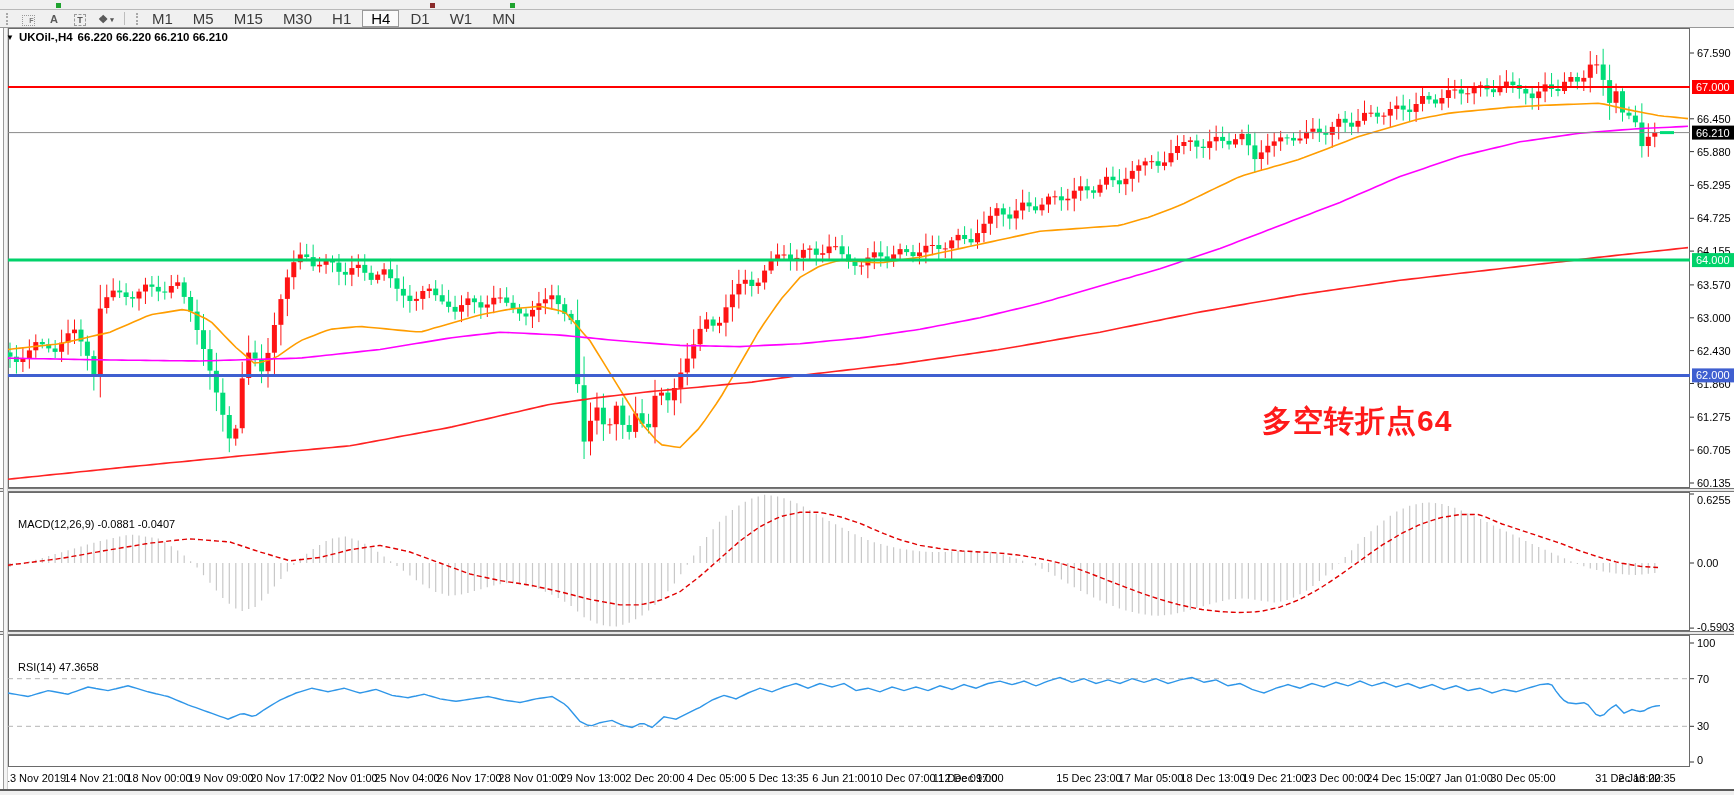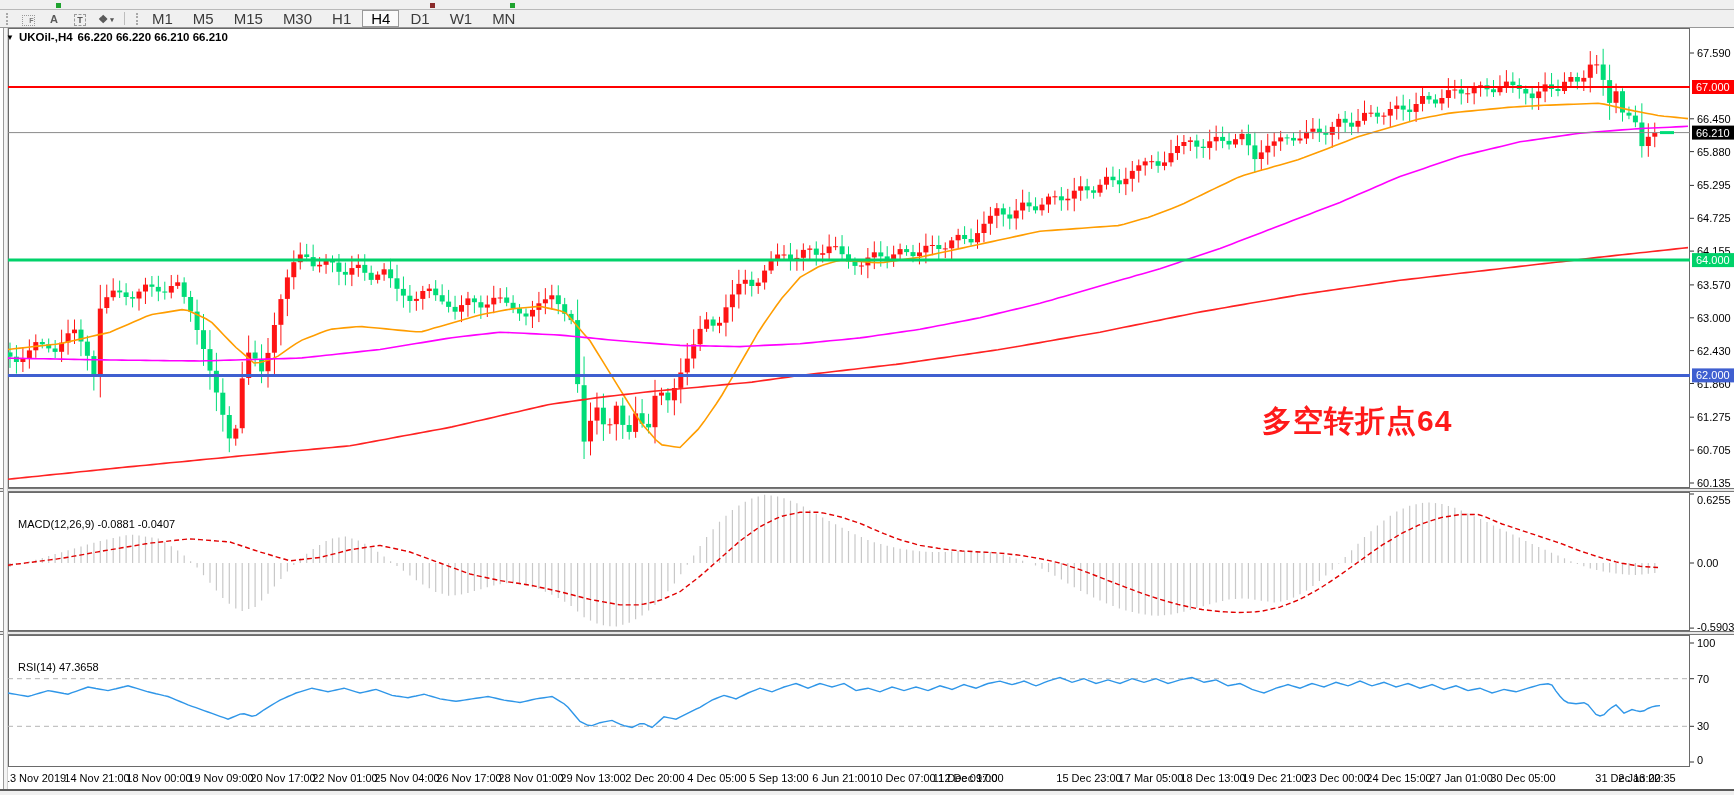--- a/index.html
+++ b/index.html
@@ -957,21 +957,21 @@
       <span style="left:159px">18 Nov 00:00</span>
       <span style="left:221px">19 Nov 09:00</span>
       <span style="left:283px">20 Nov 17:00</span>
       <span style="left:345px">22 Nov 01:00</span>
       <span style="left:407px">25 Nov 04:00</span>
       <span style="left:469px">26 Nov 17:00</span>
       <span style="left:531px">28 Nov 01:00</span>
       <span style="left:593px">29 Nov 13:00</span>
       <span style="left:655px">2 Dec 20:00</span>
       <span style="left:717px">4 Dec 05:00</span>
-      <span style="left:779px">5 Sep 13:00</span>
+      <span style="left:779px">5 Dec 13:35</span>
       <span style="left:841px">6 Jun 21:00</span>
       <span style="left:903px">10 Dec 07:00</span>
       <span style="left:965px">11 Dec 09:00</span>
       <span style="left:971px">12 Dec 17:00</span>
       <span style="left:1089px">15 Dec 23:00</span>
       <span style="left:1151px">17 Mar 05:00</span>
       <span style="left:1213px">18 Dec 13:00</span>
       <span style="left:1275px">19 Dec 21:00</span>
       <span style="left:1337px">23 Dec 00:00</span>
       <span style="left:1399px">24 Dec 15:00</span>

